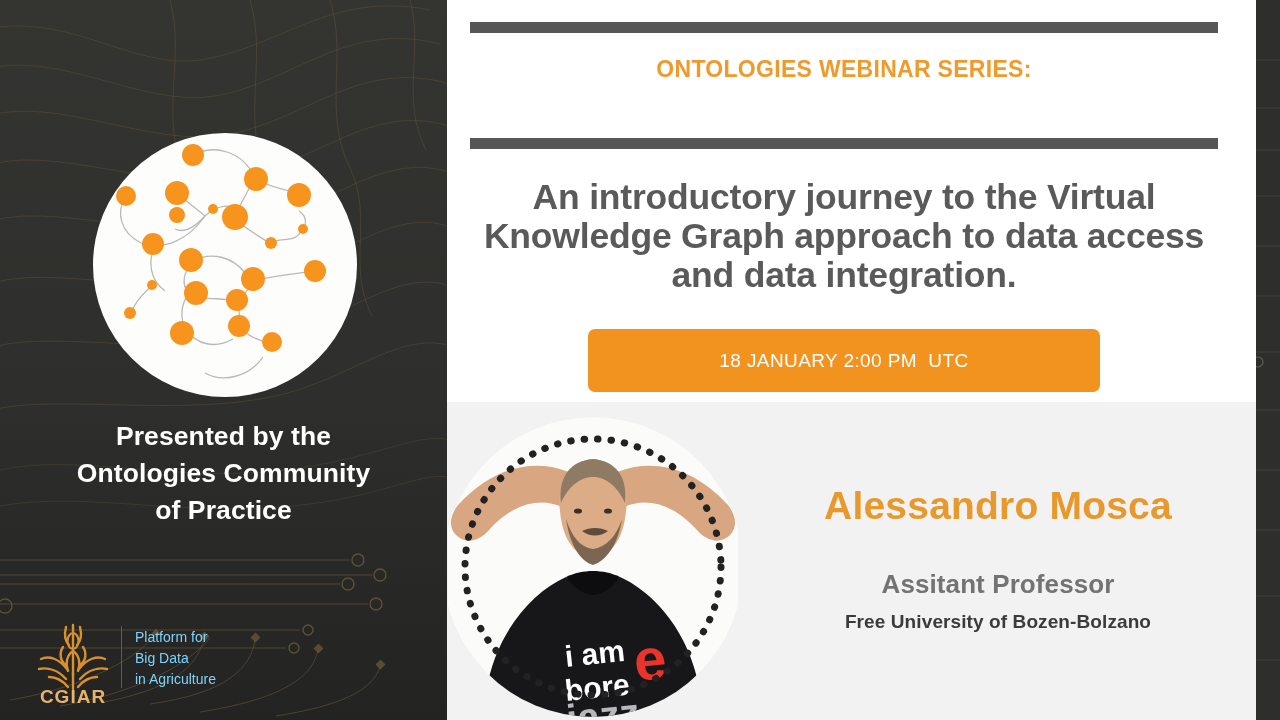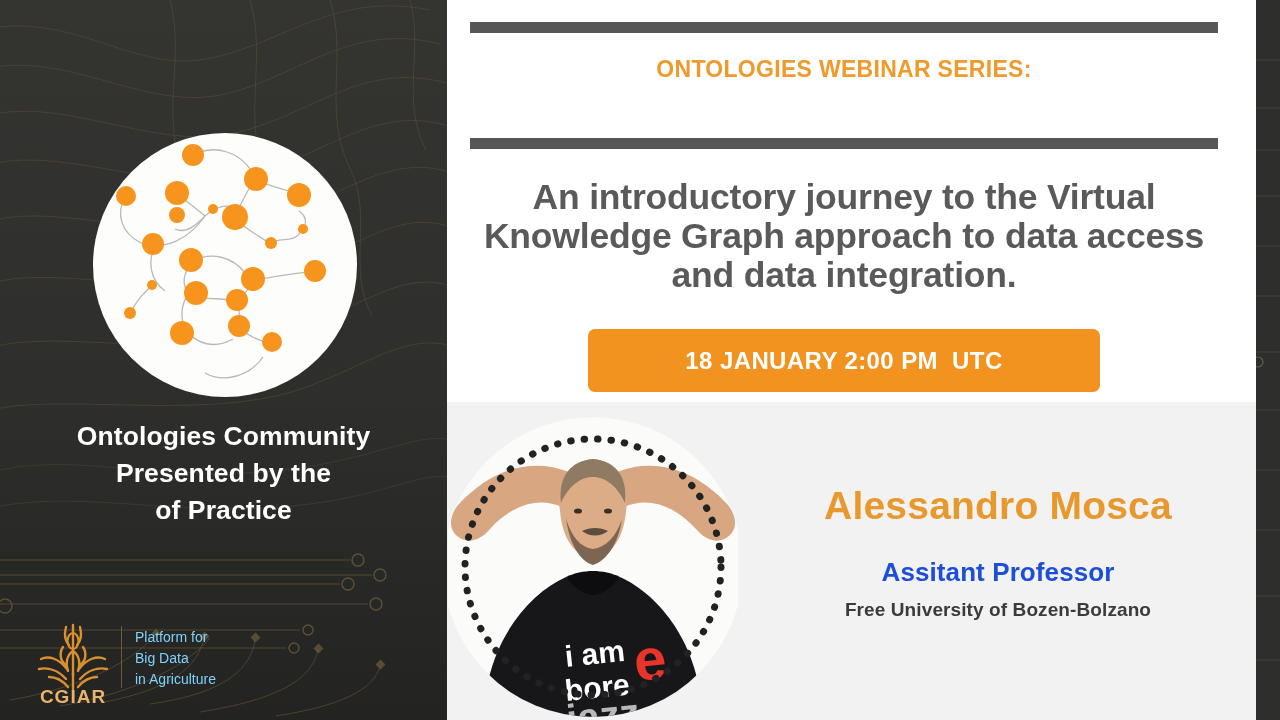--- a/index.html
+++ b/index.html
@@ -99,22 +99,22 @@
   }
 
   .date-banner {
     position:absolute; left:588px; top:329px; width:512px; height:63px;
     background:#f3931f;
     border-radius:7px;
     display:flex; align-items:center; justify-content:center;
   }
   .date-banner span {
     color:#ffffff;
-    font-size:24px;
-    font-weight:700;
+    font-size:19px;
+    font-weight:400;
     letter-spacing:0.4px;
     white-space:pre;
   }
 
   
   .speaker-photo {
     position:absolute; left:448px; top:415px; width:290px; height:305px;
     overflow:hidden;
   }
   .speaker-photo svg { display:block; }
@@ -124,25 +124,25 @@
     text-align:center;
   }
   .speaker-name {
     color:#e8992e;
     font-size:39px;
     font-weight:700;
     line-height:48px;
     letter-spacing:0.2px;
   }
   .speaker-role {
-    color:#1d4ed8;
+    color:#737373;
     font-size:26px;
     font-weight:700;
     line-height:37px;
-    margin-top:24px;
+    margin-top:36px;
     letter-spacing:0.1px;
   }
   .speaker-affil {
     color:#3b3b3b;
     font-size:19px;
     font-weight:700;
     line-height:37px;
     letter-spacing:0.1px;
   }
 </style>
@@ -269,22 +269,22 @@
           <circle cx="144" cy="167" r="11"></circle>
           <circle cx="37" cy="180" r="6"></circle>
           <circle cx="146" cy="193" r="11"></circle>
           <circle cx="89" cy="200" r="12"></circle>
           <circle cx="179" cy="209" r="10"></circle>
         </g>
       </svg>
     </div>
 
     <div class="presented-by">
+      <div>Presented by the</div>
       <div>Ontologies Community</div>
-      <div>Presented by the</div>
       <div>of Practice</div>
     </div>
 
     <div class="cgiar-logo">
       <div class="cgiar-mark">
         <svg width="76" height="88" viewBox="0 0 76 88">
           <g fill="none" stroke="#d9902f" stroke-width="2.4" stroke-linecap="round">
             <path d="M38 8 L38 58"></path>
             <path d="M31 10 C29 18 30 24 34 28"></path>
             <path d="M45 10 C47 18 46 24 42 28"></path>

